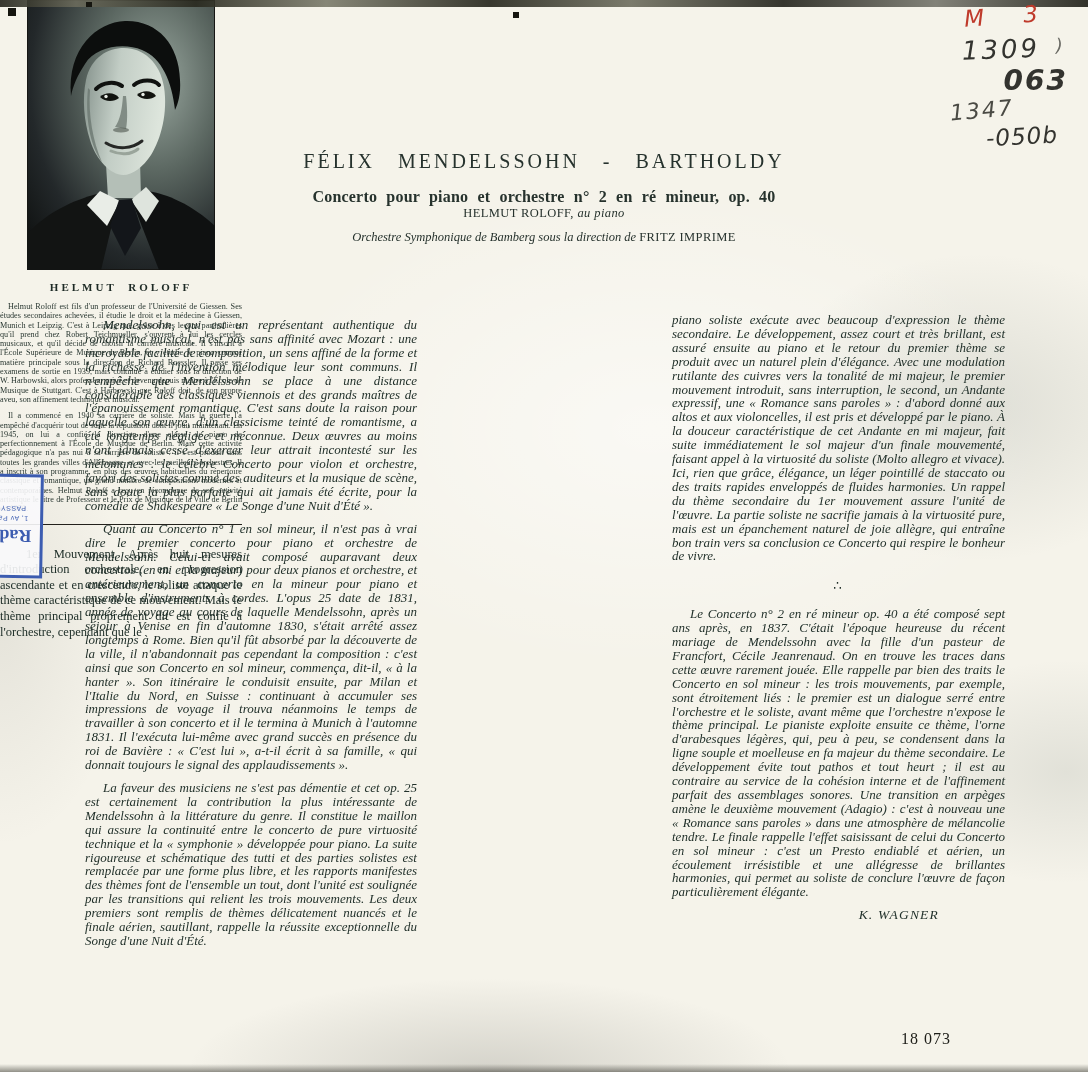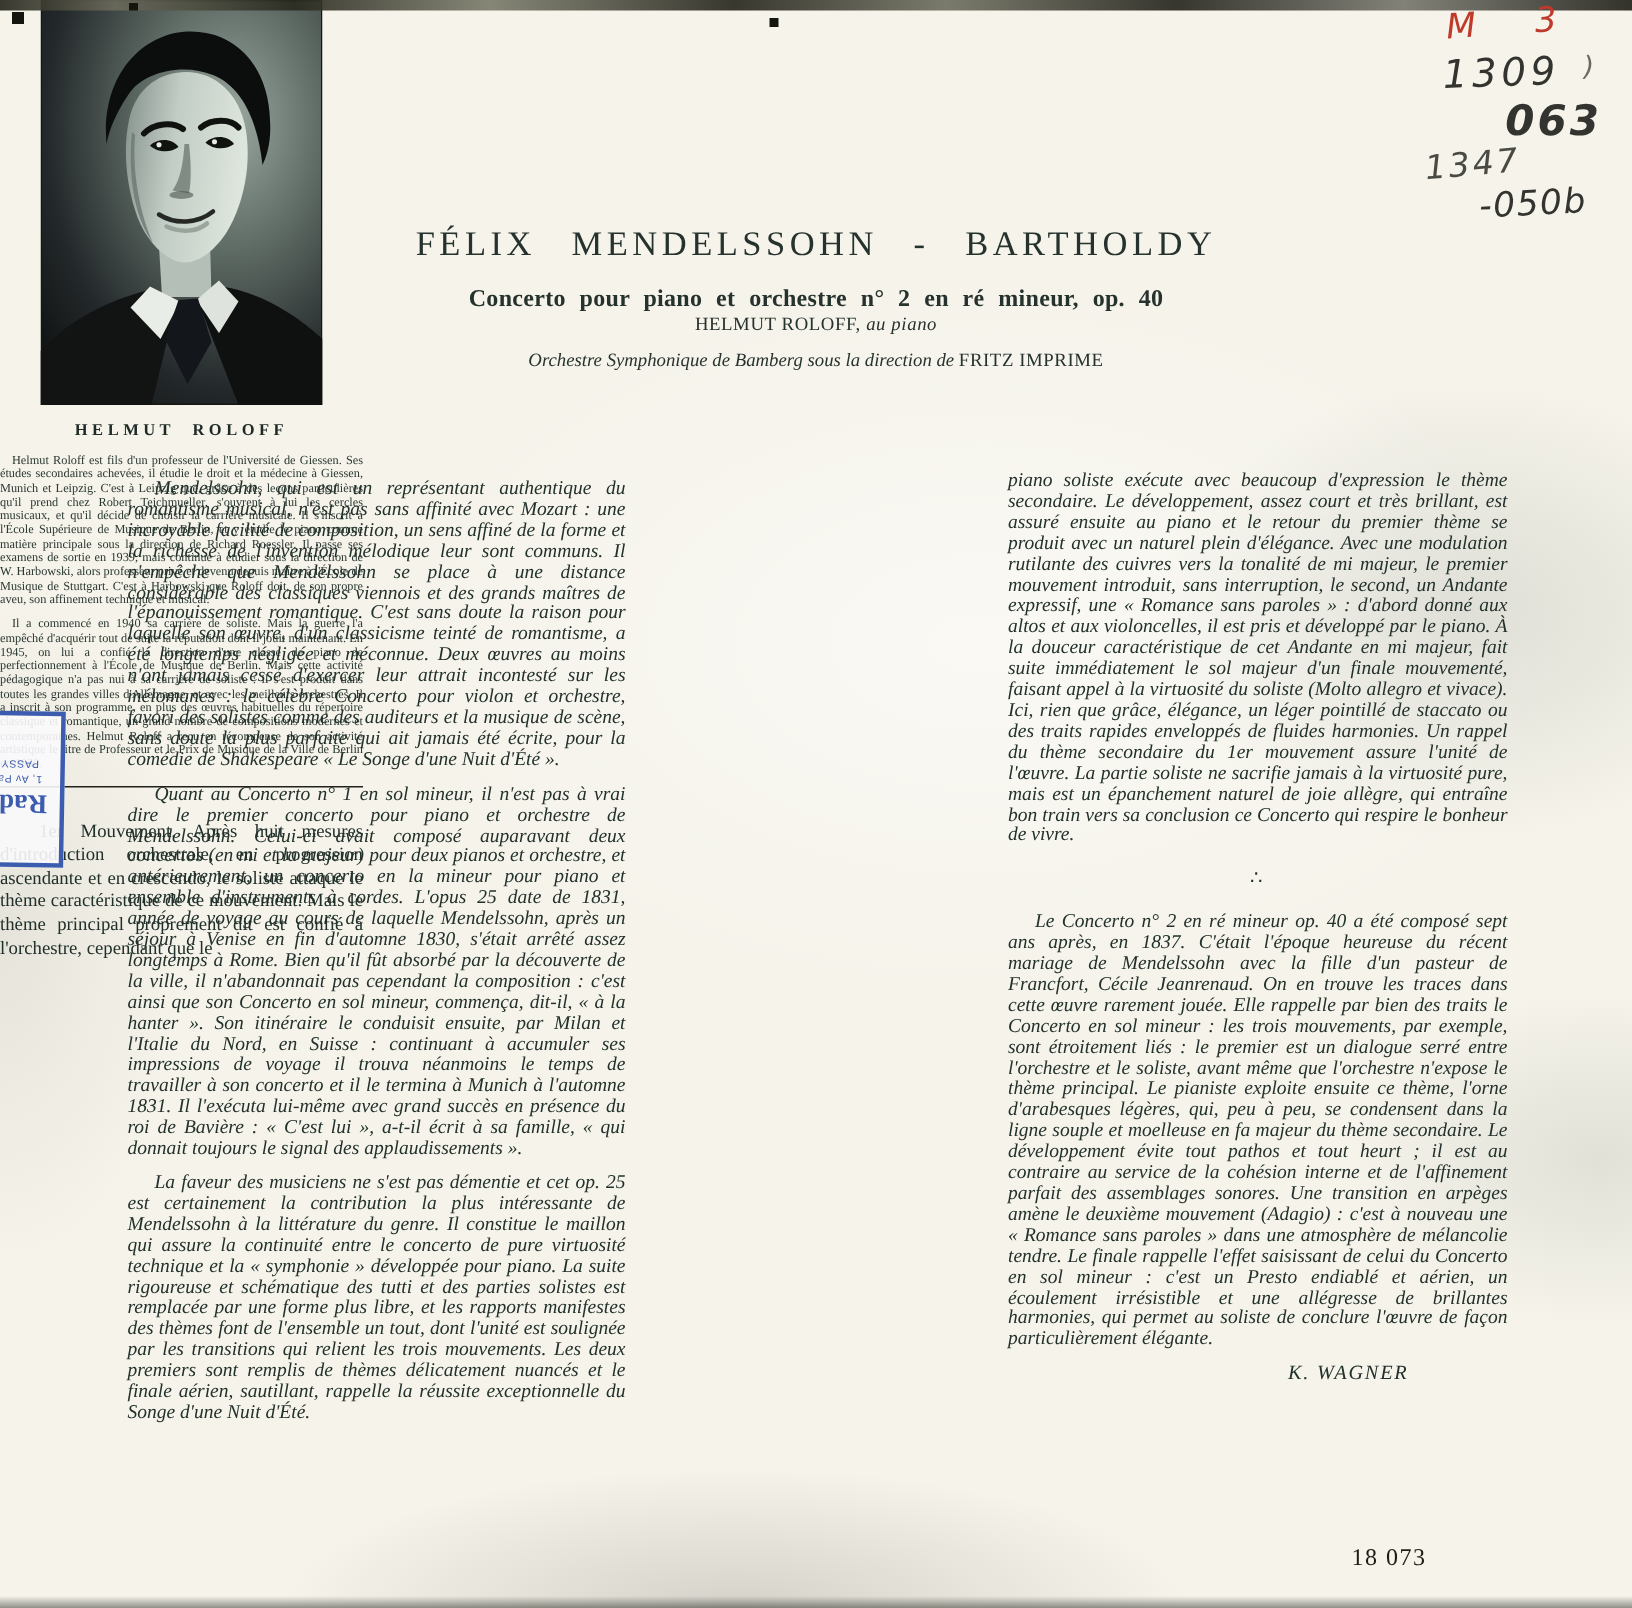--- a/index.html
+++ b/index.html
@@ -36,21 +36,21 @@
 
   
   .stamp { position:absolute; left:-17px; top:474px; width:60px; height:104px;
     transform:rotate(181deg); border:3px solid #3c5cb0; background:rgba(250,250,252,.9);
     color:#3c5cb0; display:flex; flex-direction:column; align-items:center; justify-content:center; gap:3px; }
   .stamp-l1 { font-weight:bold; font-size:18px; font-family:"Liberation Serif",serif; }
   .stamp-l2, .stamp-l3 { font-size:7px; font-family:"Liberation Sans",sans-serif; letter-spacing:.5px; }
 
   
   .header { position:absolute; top:150px; left:0; width:100%; text-align:center; color:#26322d; }
-  .title { font-size:23px; font-weight:normal; letter-spacing:3px; word-spacing:15px; }
+  .title { font-size:20px; font-weight:normal; letter-spacing:3px; word-spacing:15px; }
   .subtitle { margin-top:15px; font-size:16px; font-weight:bold; word-spacing:5px; letter-spacing:.2px; }
   .subtitle + .subtitle { margin-top:9px; }
   .performer { font-size:12.5px; letter-spacing:.4px; }
   .performer .role { font-style:italic; }
   .orchestra { margin-top:9px; font-size:12.5px; }
   .orchestra .pre, .orchestra .mid { font-style:italic; }
   .orchestra .conductor { font-style:normal; letter-spacing:.4px; }
 
   
   .col { position:absolute; text-align:justify; color:#22312b; }

